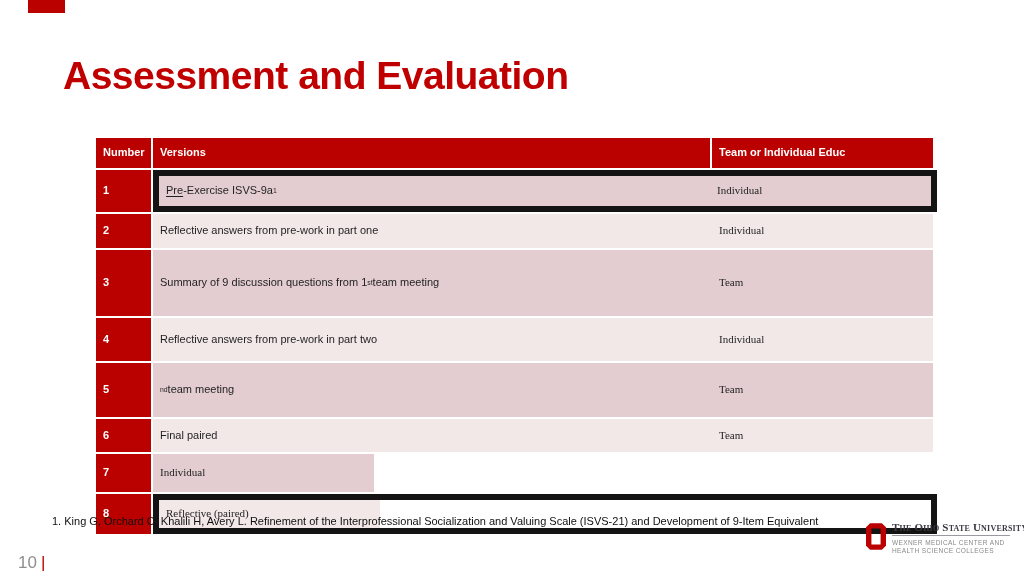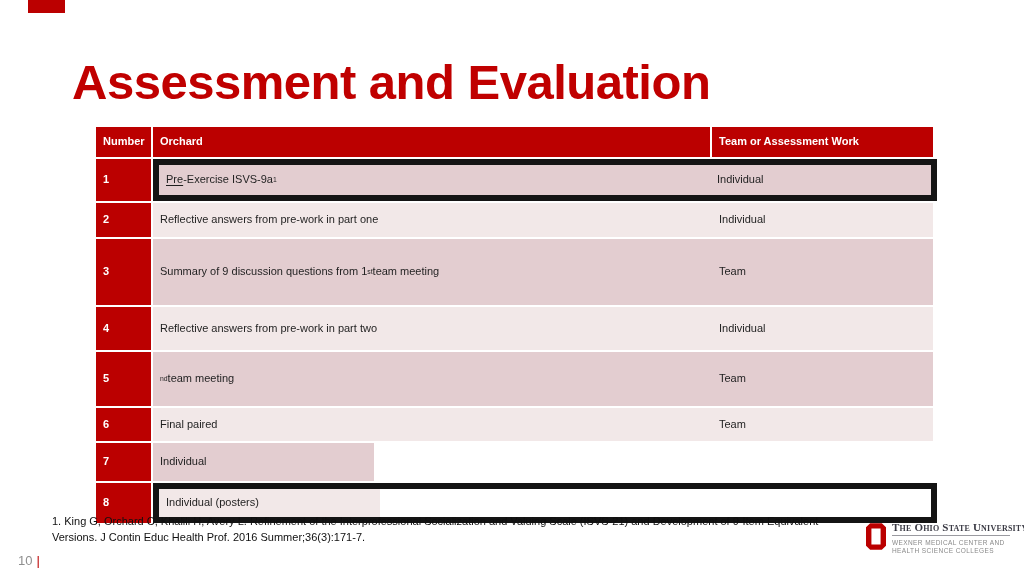--- a/index.html
+++ b/index.html
@@ -13,27 +13,27 @@
   .slide { position:absolute; inset:0; background:#fff; }
 
   
   .corner-tab {
     position:absolute; left:28px; top:0; width:37px; height:13px;
     background:var(--scarlet);
   }
 
   
   .title {
-    position:absolute; left:72px; top:54px;
-    font-size:49px; font-weight:bold; letter-spacing:-0.5px;
+    position:absolute; left:63px; top:54px;
+    font-size:39px; font-weight:bold; letter-spacing:-0.5px;
     color:var(--title-red);
   }
 
   
-  .table { position:absolute; left:88px; top:127px; width:845px;padding-left:8px; }
+  .table { position:absolute; left:88px; top:138px; width:845px;padding-left:8px; }
   .trow { display:flex; gap:2px; margin-bottom:2px; }
   .trow.thead { height:30px; }
   #rows .trow:nth-child(1){ height:42px; }
   #rows .trow:nth-child(2){ height:34px; }
   #rows .trow:nth-child(3){ height:66px; }
   #rows .trow:nth-child(4){ height:43px; }
   #rows .trow:nth-child(5){ height:54px; }
   #rows .trow:nth-child(6){ height:33px; }
   #rows .trow:nth-child(7){ height:38px; }
   #rows .trow:nth-child(8){ height:40px; }
@@ -45,41 +45,41 @@
     line-height:1.25;
   }
   .cell.hcell {
     background:var(--scarlet); color:#ffffff; font-weight:bold;
   }
   .cell.num {
     width:55px; flex:0 0 55px;
     background:var(--scarlet); color:#ffffff; font-weight:bold;
   }
   .cell.act { flex:1 1 auto; }
-  .cell.team { width:221px; flex:0 0 221px; }
+  .cell.team { width:221px; flex:0 0 221px;font-family:Liberation Serif, serif; }
   .hcell.h-num { width:55px; flex:0 0 55px; }
   .hcell.h-act { flex:1 1 auto; }
   .hcell.h-team { width:221px; flex:0 0 221px; }
 
   .row-rest { flex:1 1 auto; display:flex; gap:0; }
   .row-rest.hl {
     border:6px solid var(--highlight-border);
     margin-right:-4px;
   }
 
   #rows .trow:nth-child(odd) .cell.body { background:var(--row-dark); }
   #rows .trow:nth-child(even) .cell.body { background:var(--row-light); }
 
   .u { text-decoration:underline; text-underline-offset:2px; }
   sup { font-size:0.62em; line-height:0; vertical-align:super; }
 
   
   .page-num {
     position:absolute; left:18px; top:553px;
-    font-size:13px; color:#8f8f8f;
+    font-size:17px; color:#8f8f8f;
   }
   .page-num .pipe { color:var(--scarlet); margin-left:4px; }
 
   .citation {
     position:absolute; left:52px; top:513px;
     font-size:11px; line-height:16px; color:#101010; width:770px;
   }
 
   .logo {
     position:absolute; left:866px; top:521px;
@@ -104,22 +104,22 @@
 
 <div class="slide">
 
   <div class="corner-tab"></div>
 
   <h1 class="title">Assessment and Evaluation</h1>
 
   <div class="table">
     <div class="trow thead">
       <div class="cell hcell h-num">Number</div>
-      <div class="cell hcell h-act">Orchard</div>
-      <div class="cell hcell h-team">Team or Assessment Work</div>
+      <div class="cell hcell h-act">Versions</div>
+      <div class="cell hcell h-team">Team or Individual Educ</div>
     </div>
     <div id="rows">
         <div class="trow">
           <div class="cell num">1</div>
           <div class="row-rest hl">
             <div class="cell act body">
               <span class="u">Pre</span>
               <span>-Exercise ISVS-9a</span>
               <sup>1</sup>
             </div>
@@ -176,33 +176,32 @@
         </div>
         <div class="trow">
           <div class="cell num">7</div>
           <div class="row-rest">
             <div class="cell team body">Individual</div>
           </div>
         </div>
         <div class="trow">
           <div class="cell num">8</div>
           <div class="row-rest hl">
-            <div class="cell team body">Individual (posters)</div>
+            <div class="cell team body">Reflective (paired)</div>
           </div>
         </div>
       </div>
   </div>
 
   <div class="page-num">
     <span>10</span><span class="pipe">|</span>
   </div>
 
   <div class="citation">
     <div>1. King G, Orchard C, Khalili H, Avery L. Refinement of the Interprofessional Socialization and Valuing Scale (ISVS-21) and Development of 9-Item Equivalent</div>
-    <div>Versions. J Contin Educ Health Prof. 2016 Summer;36(3):171-7.</div>
   </div>
 
   <div class="logo">
     <svg class="block-o" width="20" height="27" viewBox="0 0 24 32">
       <path d="M5 0 L19 0 L24 5 L24 27 L19 32 L5 32 L0 27 L0 5 Z M6.5 6.5 L6.5 25.5 L17.5 25.5 L17.5 6.5 Z" fill="#bb0000" fill-rule="evenodd"></path>
     </svg>
     <div class="logo-text">
       <div class="logo-inst">The Ohio State University</div>
       <div class="logo-rule"></div>
       <div class="logo-sub">WEXNER MEDICAL CENTER AND</div>

